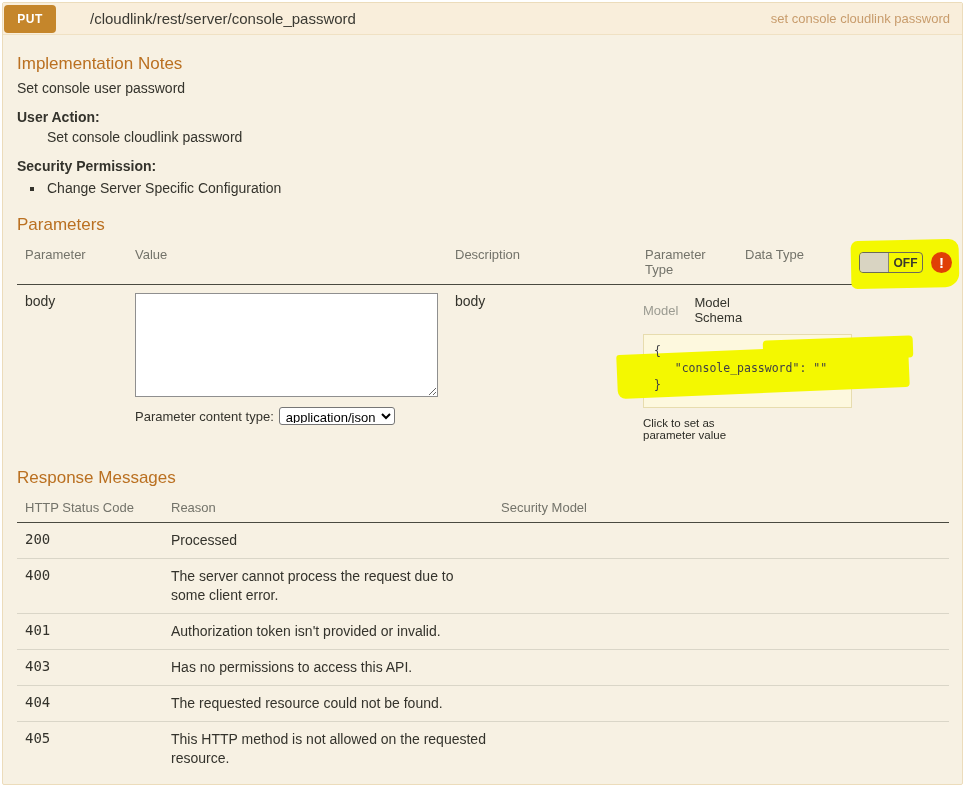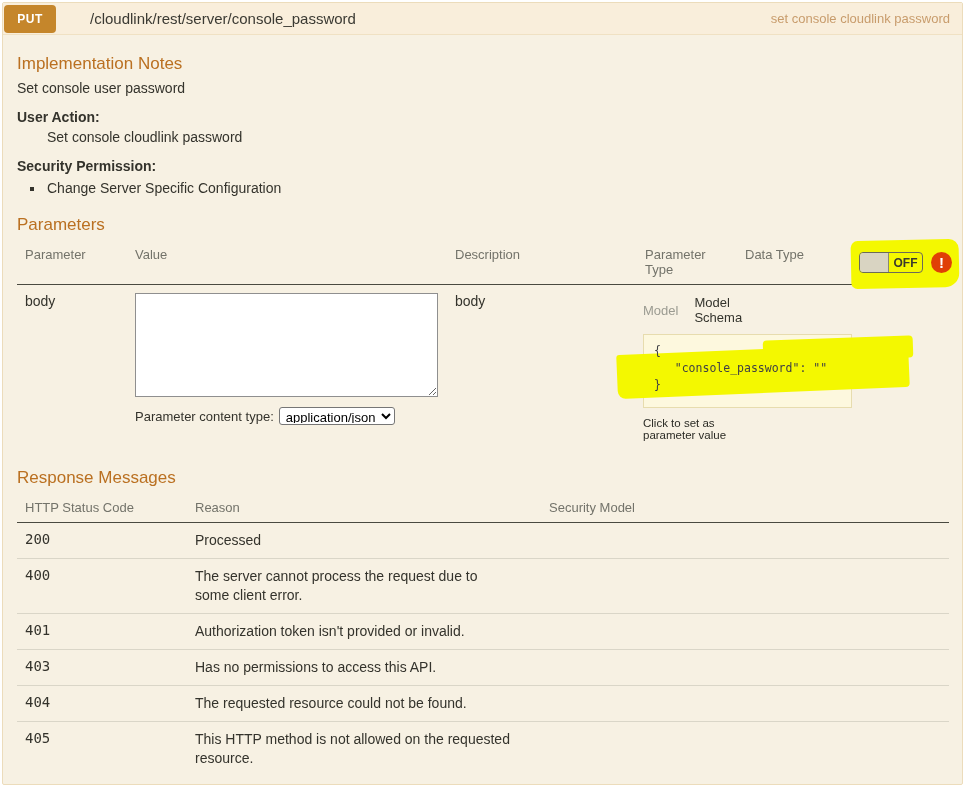--- a/index.html
+++ b/index.html
@@ -112,21 +112,21 @@
     border-radius: 50%;
     color: #ffffff;
     font-size: 15px; font-weight: bold;
     display: flex; align-items: center; justify-content: center;
     cursor: pointer;
   }
 
   
   .grid-head, .grid-row { display: grid; }
   .params-grid { grid-template-columns: 110px 320px 190px 100px 1fr; }
-  .resp-grid  { grid-template-columns: 146px 330px 1fr; gap: 24px; }
+  .resp-grid  { grid-template-columns: 146px 330px 1fr; }
   .grid-head {
     margin-top: 8px;
     border-bottom: 1px solid #4a4a40;
   }
   .grid-head > div {
     font-size: 13px;
     color: #73736a;
     padding: 4px 4px 7px 8px;
   }
   .grid-row > div { padding: 8px 4px 8px 8px; font-size: 14px; }

